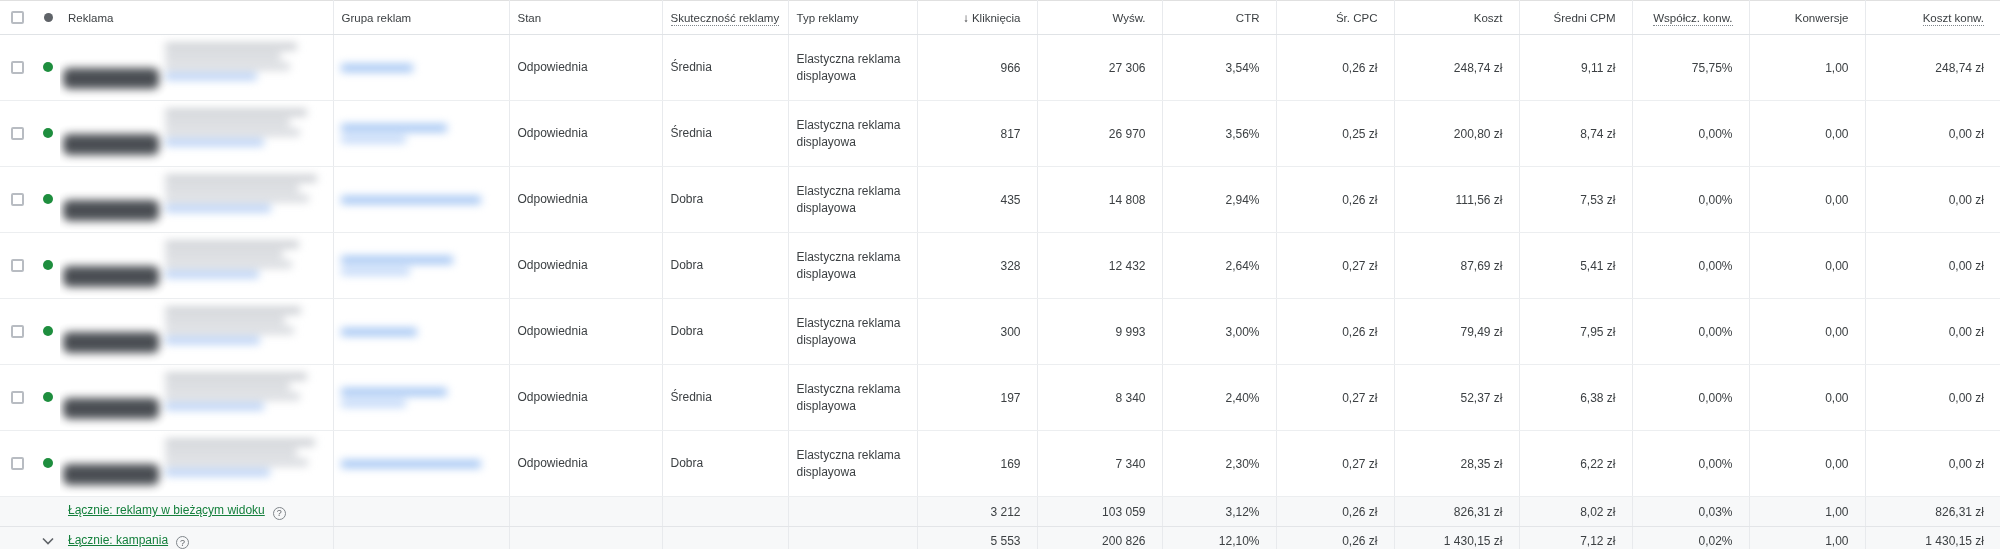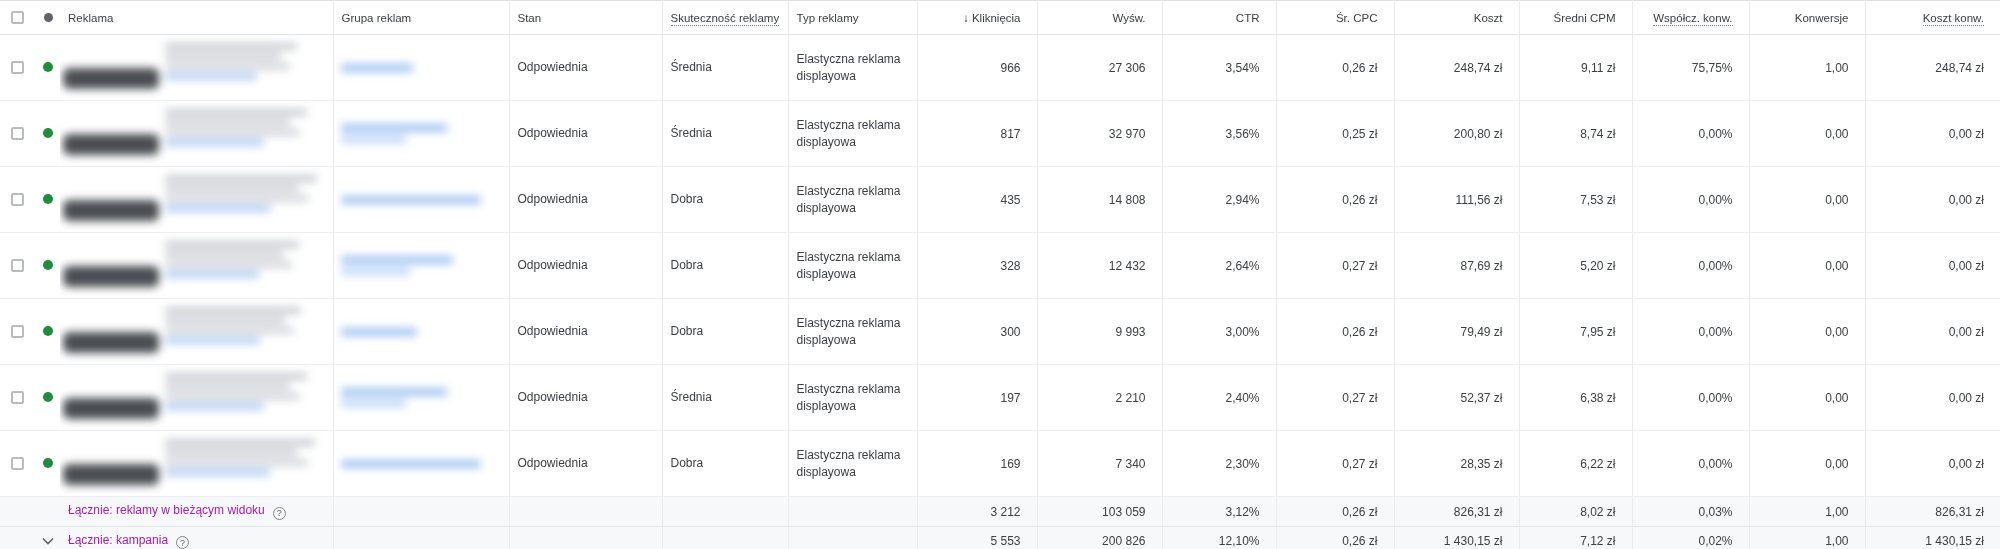--- a/index.html
+++ b/index.html
@@ -54,21 +54,21 @@
   }
   .link-blur { margin-left:6px; display:flex; flex-direction:column; gap:4px; filter:blur(4px); }
   .link-blur i { display:block; border-radius:2px; }
   .link-blur .l1 { height:8px; background:#a3c5f3; width:100%; }
   .link-blur .l2 { height:7px; background:#bdd5f8; width:62%; }
   
   tr.total-row { height:30px; background:#f7f8f9; }
   tr.total-row:last-child { height:29px; }
   tr.total-row td { border-bottom:1px solid #e3e5e8; vertical-align:middle; overflow:hidden; }
   tr.total-row td.c-ad { padding-left:8px; white-space:nowrap; }
-  .total-label { color:#a21caf; }
+  .total-label { color:#15803d;text-decoration:underline; }
   .help-icon {
     display:inline-flex; align-items:center; justify-content:center;
     width:13px; height:13px; margin-left:8px; border:1px solid #80868b;
     border-radius:50%; font-size:9px; color:#5f6368; vertical-align:-2px;
   }
   .chevron { display:inline-block; line-height:0; }
 </style>
 </head>
 <body>
 
@@ -163,21 +163,21 @@
     <td class="sep">
           <div class="link-blur" style="width: 106px;">
             <i class="l1"></i>
             <i class="l2"></i>
           </div>
         </td>
     <td class="c-text sep">Odpowiednia</td>
     <td class="c-text sep">Średnia</td>
     <td class="c-text sep">Elastyczna reklama displayowa</td>
     <td class="c-num sep">817</td>
-    <td class="c-num sep">32 970</td>
+    <td class="c-num sep">26 970</td>
     <td class="c-num sep">3,56%</td>
     <td class="c-num sep">0,25 zł</td>
     <td class="c-num sep">200,80 zł</td>
     <td class="c-num sep">8,74 zł</td>
     <td class="c-num sep">0,00%</td>
     <td class="c-num sep">0,00</td>
     <td class="c-num sep">0,00 zł</td>
   </tr>
       <tr class="data-row">
     <td class="c-check">
@@ -232,21 +232,21 @@
           </div>
         </td>
     <td class="c-text sep">Odpowiednia</td>
     <td class="c-text sep">Dobra</td>
     <td class="c-text sep">Elastyczna reklama displayowa</td>
     <td class="c-num sep">328</td>
     <td class="c-num sep">12 432</td>
     <td class="c-num sep">2,64%</td>
     <td class="c-num sep">0,27 zł</td>
     <td class="c-num sep">87,69 zł</td>
-    <td class="c-num sep">5,20 zł</td>
+    <td class="c-num sep">5,41 zł</td>
     <td class="c-num sep">0,00%</td>
     <td class="c-num sep">0,00</td>
     <td class="c-num sep">0,00 zł</td>
   </tr>
       <tr class="data-row">
     <td class="c-check">
           <div class="checkbox"></div>
         </td>
     <td class="c-dot"><span class="dot green"></span></td>
     <td class="c-ad">
@@ -293,21 +293,21 @@
     <td class="sep">
           <div class="link-blur" style="width: 106px;">
             <i class="l1"></i>
             <i class="l2"></i>
           </div>
         </td>
     <td class="c-text sep">Odpowiednia</td>
     <td class="c-text sep">Średnia</td>
     <td class="c-text sep">Elastyczna reklama displayowa</td>
     <td class="c-num sep">197</td>
-    <td class="c-num sep">2 210</td>
+    <td class="c-num sep">8 340</td>
     <td class="c-num sep">2,40%</td>
     <td class="c-num sep">0,27 zł</td>
     <td class="c-num sep">52,37 zł</td>
     <td class="c-num sep">6,38 zł</td>
     <td class="c-num sep">0,00%</td>
     <td class="c-num sep">0,00</td>
     <td class="c-num sep">0,00 zł</td>
   </tr>
       <tr class="data-row">
     <td class="c-check">

